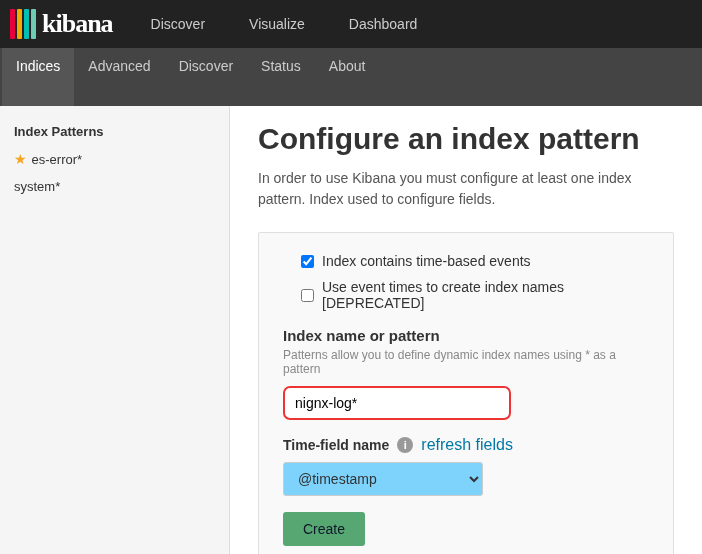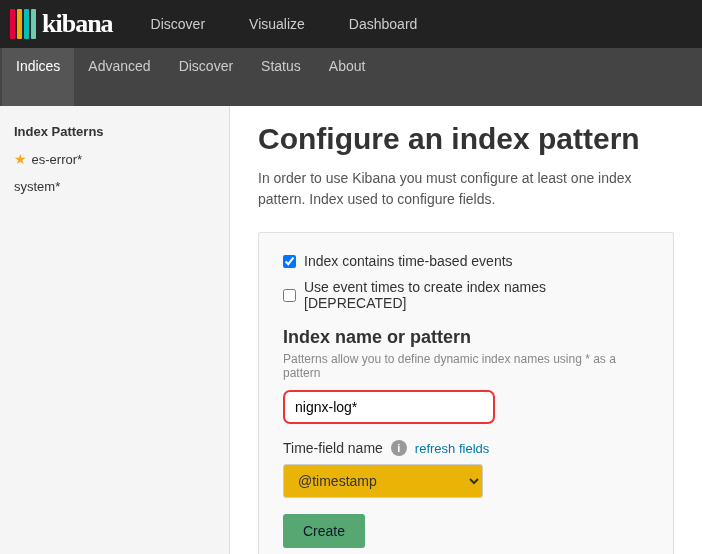--- a/index.html
+++ b/index.html
@@ -133,84 +133,85 @@
       padding: 20px 24px;
       border-radius: 2px;
     }
     .checkbox-row {
       display: flex;
       align-items: center;
       margin-bottom: 10px;
       font-size: 14px;
       color: #333;
       gap: 8px;
+      margin-left: 18px;
     }
     .checkbox-row input[type="checkbox"] {
       margin: 0;
     }
 
     .field-label {
-      font-size: 18px;
+      font-size: 15px;
       font-weight: bold;
       color: #333;
       margin: 16px 0 4px;
     }
     .field-hint {
       font-size: 12px;
       color: #888;
       margin-bottom: 10px;
     }
     .pattern-input {
       border: 2px solid #e33;
       border-radius: 7px;
       padding: 7px 10px;
       font-size: 14px;
-      width: 212px;
+      width: 228px;
       outline: none;
       background: #fff;
     }
 
     .time-field-row {
       display: flex;
       align-items: center;
       gap: 8px;
       margin: 16px 0 8px;
     }
     .time-field-label {
       font-size: 14px;
-      font-weight: normal;
+      font-weight: bold;
       color: #333;
     }
     .info-icon {
       width: 16px;
       height: 16px;
       background: #999;
       color: #fff;
       border-radius: 50%;
       display: inline-flex;
       align-items: center;
       justify-content: center;
       font-size: 11px;
       font-weight: bold;
       cursor: pointer;
     }
     .refresh-link {
       color: #0079a5;
-      font-size: 13px;
+      font-size: 16px;
       cursor: pointer;
       text-decoration: none;
     }
 
     .timestamp-select {
       border: 1px solid #ccc;
       border-radius: 3px;
       padding: 7px 10px;
       font-size: 14px;
       width: 200px;
-      background: #eab308;
+      background: #7dd3fc;
       color: #333;
       appearance: auto;
     }
 
     .create-btn {
       background: #57A773;
       color: #0f172a;
       border: none;
       border-radius: 3px;
       padding: 9px 20px;

